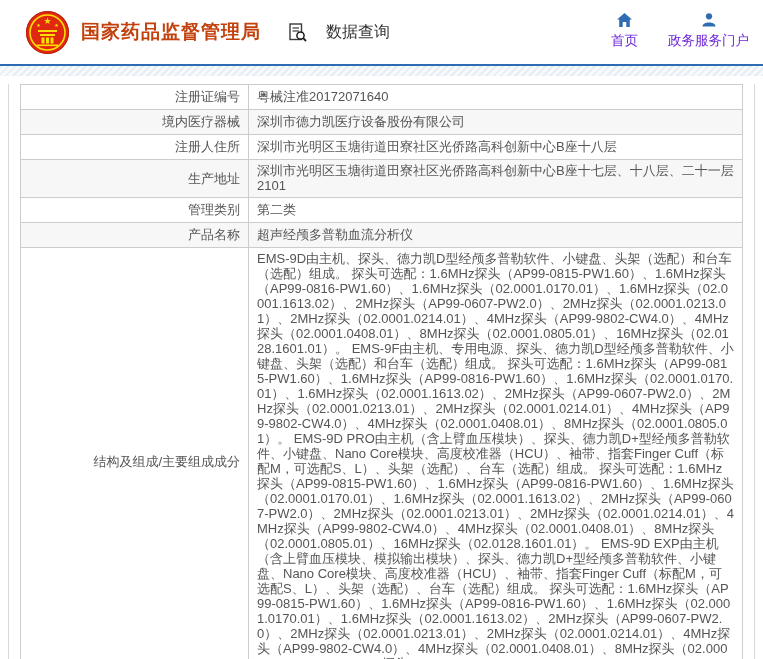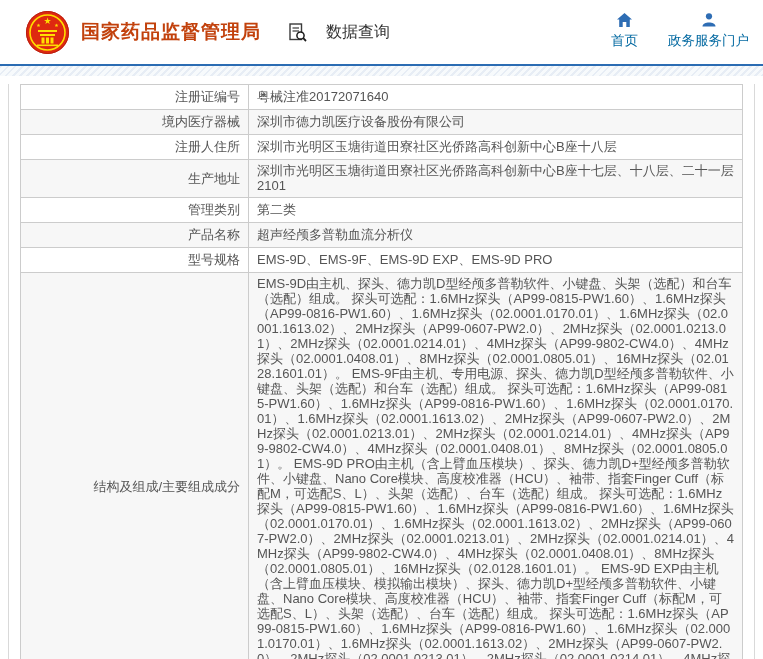--- a/index.html
+++ b/index.html
@@ -10,21 +10,21 @@
   
   .header { height:66px; background:#fff; display:flex; align-items:center;
             padding:0 14px 0 25px; border-bottom:2px solid #2b6cb3; }
   .logo { display:flex; align-items:center; gap:11px; cursor:pointer; }
   .titles .cn { color:#c2410c; font-size:19px; font-weight:bold; letter-spacing:1px; line-height:22px; }
   .titles .en { color:#2e6db4; font-size:9.5px; line-height:13px; }
   .dataquery { display:flex; align-items:flex-start; gap:18px; margin-left:26px;
                font-size:16px; color:#333; cursor:pointer; }
   .nav { margin-left:auto; display:flex; gap:30px; align-items:flex-end; padding-bottom:2px; }
   .nav-item { display:flex; flex-direction:column; align-items:center; gap:4px;
-              font-size:13.5px; color:#0369a1; text-decoration:none; cursor:pointer; }
+              font-size:13.5px; color:#6d28d9; text-decoration:none; cursor:pointer; }
 
   
   .stripe-band { height:10px; width:100%;
      background:repeating-linear-gradient(135deg,#e7edf5 0px,#e7edf5 2px,#f7fafc 2px,#f7fafc 5px); }
 
   
   .wrapper { margin:0 8px; background:#fff; min-height:581px;
              border-left:1px solid #d9d9d9; border-right:1px solid #d9d9d9;
              padding:0 11px; }
   .breadcrumb { background:#ebebeb; height:27px; display:flex; align-items:center;
@@ -119,24 +119,20 @@
           </tr>
           <tr>
             <th>管理类别</th>
             <td>第二类</td>
           </tr>
           <tr>
             <th>产品名称</th>
             <td>超声经颅多普勒血流分析仪</td>
           </tr>
           <tr>
-            <th>型号规格</th>
-            <td>EMS-9D、EMS-9F、EMS-9D EXP、EMS-9D PRO</td>
-          </tr>
-          <tr>
             <th>结构及组成/主要组成成分</th>
             <td>EMS-9D由主机、探头、德力凯D型经颅多普勒软件、小键盘、头架（选配）和台车（选配）组成。 探头可选配：1.6MHz探头（AP99-0815-PW1.60）、1.6MHz探头（AP99-0816-PW1.60）、1.6MHz探头（02.0001.0170.01）、1.6MHz探头（02.0001.1613.02）、2MHz探头（AP99-0607-PW2.0）、2MHz探头（02.0001.0213.01）、2MHz探头（02.0001.0214.01）、4MHz探头（AP99-9802-CW4.0）、4MHz探头（02.0001.0408.01）、8MHz探头（02.0001.0805.01）、16MHz探头（02.0128.1601.01）。 EMS-9F由主机、专用电源、探头、德力凯D型经颅多普勒软件、小键盘、头架（选配）和台车（选配）组成。 探头可选配：1.6MHz探头（AP99-0815-PW1.60）、1.6MHz探头（AP99-0816-PW1.60）、1.6MHz探头（02.0001.0170.01）、1.6MHz探头（02.0001.1613.02）、2MHz探头（AP99-0607-PW2.0）、2MHz探头（02.0001.0213.01）、2MHz探头（02.0001.0214.01）、4MHz探头（AP99-9802-CW4.0）、4MHz探头（02.0001.0408.01）、8MHz探头（02.0001.0805.01）。 EMS-9D PRO由主机（含上臂血压模块）、探头、德力凯D+型经颅多普勒软件、小键盘、Nano Core模块、高度校准器（HCU）、袖带、指套Finger Cuff（标配M，可选配S、L）、头架（选配）、台车（选配）组成。 探头可选配：1.6MHz探头（AP99-0815-PW1.60）、1.6MHz探头（AP99-0816-PW1.60）、1.6MHz探头（02.0001.0170.01）、1.6MHz探头（02.0001.1613.02）、2MHz探头（AP99-0607-PW2.0）、2MHz探头（02.0001.0213.01）、2MHz探头（02.0001.0214.01）、4MHz探头（AP99-9802-CW4.0）、4MHz探头（02.0001.0408.01）、8MHz探头（02.0001.0805.01）、16MHz探头（02.0128.1601.01）。 EMS-9D EXP由主机（含上臂血压模块、模拟输出模块）、探头、德力凯D+型经颅多普勒软件、小键盘、Nano Core模块、高度校准器（HCU）、袖带、指套Finger Cuff（标配M，可选配S、L）、头架（选配）、台车（选配）组成。 探头可选配：1.6MHz探头（AP99-0815-PW1.60）、1.6MHz探头（AP99-0816-PW1.60）、1.6MHz探头（02.0001.0170.01）、1.6MHz探头（02.0001.1613.02）、2MHz探头（AP99-0607-PW2.0）、2MHz探头（02.0001.0213.01）、2MHz探头（02.0001.0214.01）、4MHz探头（AP99-9802-CW4.0）、4MHz探头（02.0001.0408.01）、8MHz探头（02.0001.0805.01）、16MHz探头（02.0128.1601.01）。</td>
           </tr>
         </tbody>
     </table>
   </div>
 
 </div>
 
 </body></html>

